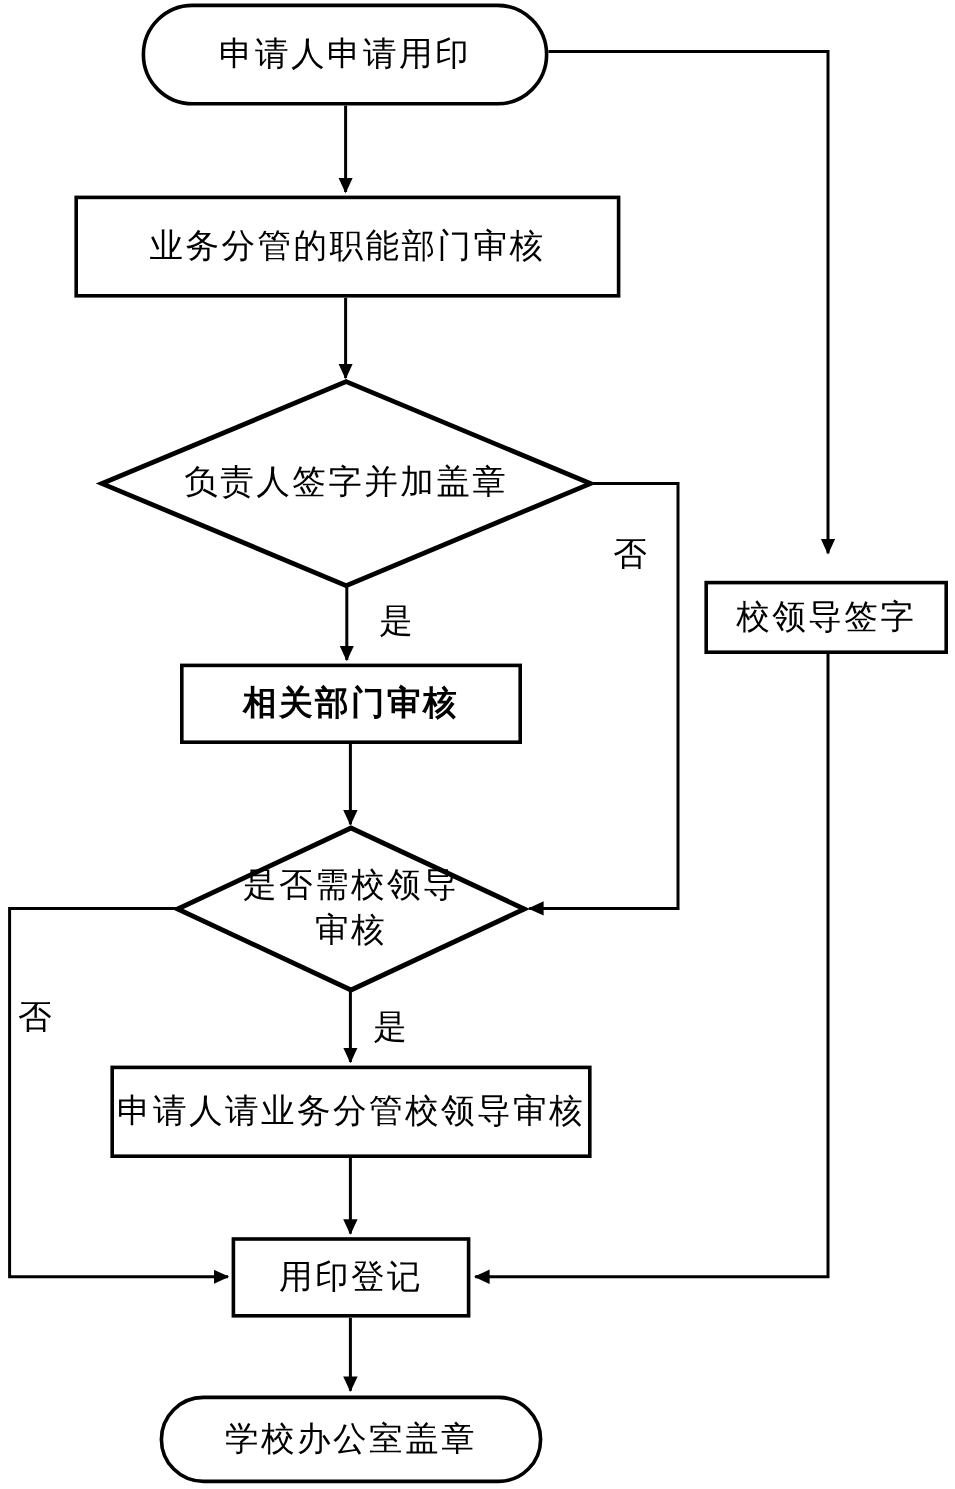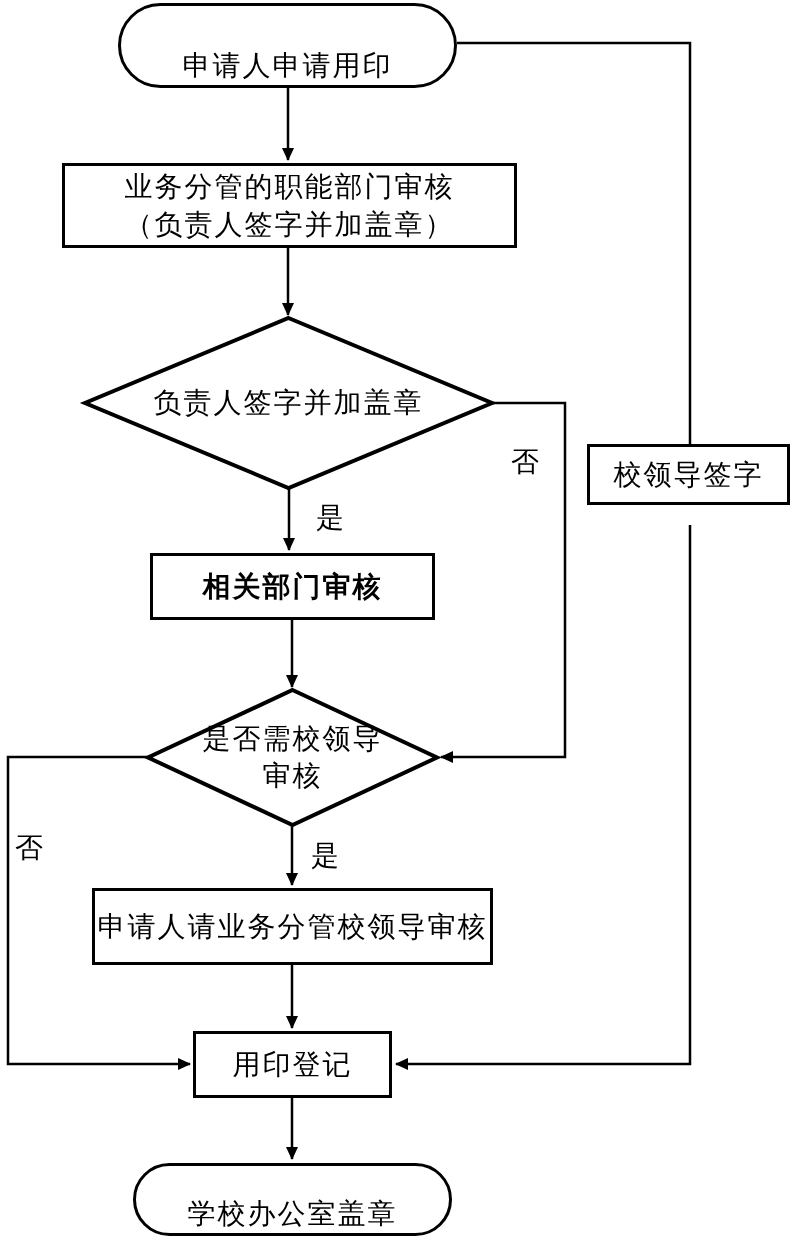--- a/index.html
+++ b/index.html
@@ -14,21 +14,21 @@
   .connector { stroke:var(--line,#000); stroke-width:2.5; fill:none; }
   .diamond   { stroke:var(--line,#000); stroke-width:4;   fill:var(--bg,#fff); }
   #arrowhead path { fill:var(--line,#000); stroke:none; }
   .node {
     position:absolute; z-index:2; box-sizing:border-box;
     display:flex; flex-direction:column; align-items:center; justify-content:center;
     text-align:center; font-size:28px; letter-spacing:2px; line-height:1.35;
     background:var(--bg,#fff);
   }
   .process    { border:3px solid var(--line,#000); }
-  .terminator { border:3px solid var(--line,#000);justify-content:flex-end; }
+  .terminator { border:3px solid var(--line,#000); }
   .decision   { background:transparent; line-height:1.3; }
   .edge-label {
     position:absolute; z-index:3; transform:translate(-50%,-50%);
     font-size:28px; letter-spacing:0;
   }
 </style>
 </head>
 <body>
 
 <div id="canvas">
@@ -55,41 +55,40 @@
     <polygon class="diamond" points="288.5,318 492,403 288.5,488 85,403"></polygon>
     <polygon class="diamond" points="292.5,690 437,757.5 292.5,825 148,757.5"></polygon>
   </svg>
 
   <div class="node terminator" style="left:118px; top:3px; width:339px; height:85px; border-radius:43px;">
     <span>申请人申请用印</span>
   </div>
 
   <div class="node process" style="left:62px; top:163px; width:455px; height:85px;text-align:center;">
     <span>业务分管的职能部门审核</span>
-    <span>（负责人签字并加盖章）</span>
   </div>
 
   <div class="node decision" style="left:85px; top:318px; width:407px; height:170px;">
     <span>负责人签字并加盖章</span>
   </div>
 
   <div class="node process" style="left:150px; top:553px; width:285px; height:67px;font-weight:bold;">
     <span>相关部门审核</span>
   </div>
 
   <div class="node process" style="left:92px; top:888px; width:401px; height:77px;">
     <span>申请人请业务分管校领导审核</span>
   </div>
 
   <div class="node decision" style="left:148px; top:690px; width:289px; height:135px;">
     <span>是否需校领导</span>
     <span>审核</span>
   </div>
 
-  <div class="node process" style="left:587px; top:444px; width:203px; height:61px;">
+  <div class="node process" style="left:587px; top:484px; width:203px; height:61px;">
     <span>校领导签字</span>
   </div>
 
   <div class="node process" style="left:193px; top:1031px; width:199px; height:67px;font-family:Liberation Serif, serif;">
     <span>用印登记</span>
   </div>
 
   <div class="node terminator" style="left:133px; top:1163px; width:319px; height:73px; border-radius:37px;">
     <span>学校办公室盖章</span>
   </div>

